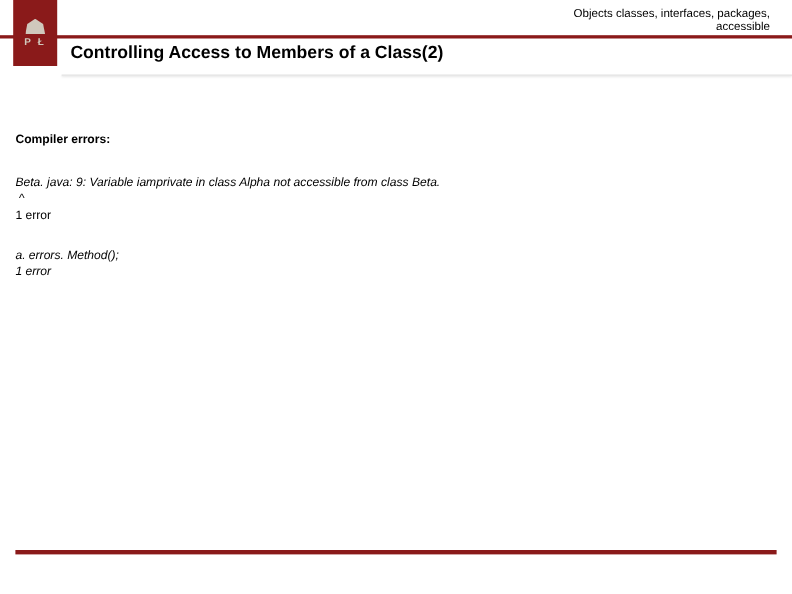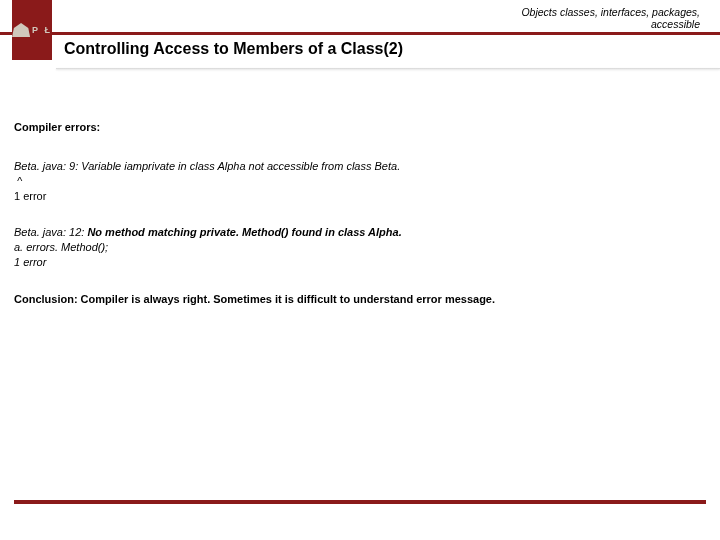--- a/index.html
+++ b/index.html
@@ -12,21 +12,20 @@
     }
     .header {
       position: relative;
       height: 80px;
     }
     .breadcrumb {
       position: absolute;
       top: 6px;
       right: 20px;
       font-size: 10.5px;
-      font-style: italic;
       color: #000;
       text-align: right;
     }
     .header-bar {
       position: absolute;
       top: 32px;
       left: 0;
       right: 0;
       border-top: 3px solid #8a1a1a;
     }
@@ -37,21 +36,21 @@
       width: 40px;
       height: 60px;
       background: #8a1a1a;
       display: flex;
       align-items: center;
       justify-content: center;
       z-index: 2;
     }
     .logo-inner {
       display: flex;
-      flex-direction: row;
+      flex-direction: column;
       align-items: center;
       gap: 2px;
       justify-content: flex-end;
     }
     .logo-eagle {
       width: 18px;
       height: 14px;
       background: #d0c8bc;
       clip-path: polygon(50% 0%, 90% 35%, 100% 100%, 0% 100%, 10% 35%);
     }
@@ -124,23 +123,19 @@
 <div class="content">
   <div class="section-heading">Compiler errors:</div>
 
   <div class="block italic">
     <div>Beta. java: 9: Variable iamprivate in class Alpha not accessible from class Beta.</div>
     <div style="white-space:pre"> ^</div>
     <div style="font-style:normal">1 error</div>
   </div>
 
   <div class="block">
-    <div>
-      <span class="italic">Beta. java: 12: </span><span class="italic bold">No method matching private. Method() found in class Alpha.</span>
-    </div>
     <div class="italic">a. errors. Method();</div>
     <div class="italic">1 error</div>
   </div>
 
-  <div class="block bold">Conclusion: Compiler is always right. Sometimes it is difficult to understand error message.</div>
 </div>
 
 <div class="footer-line"></div>
 
 </body></html>

